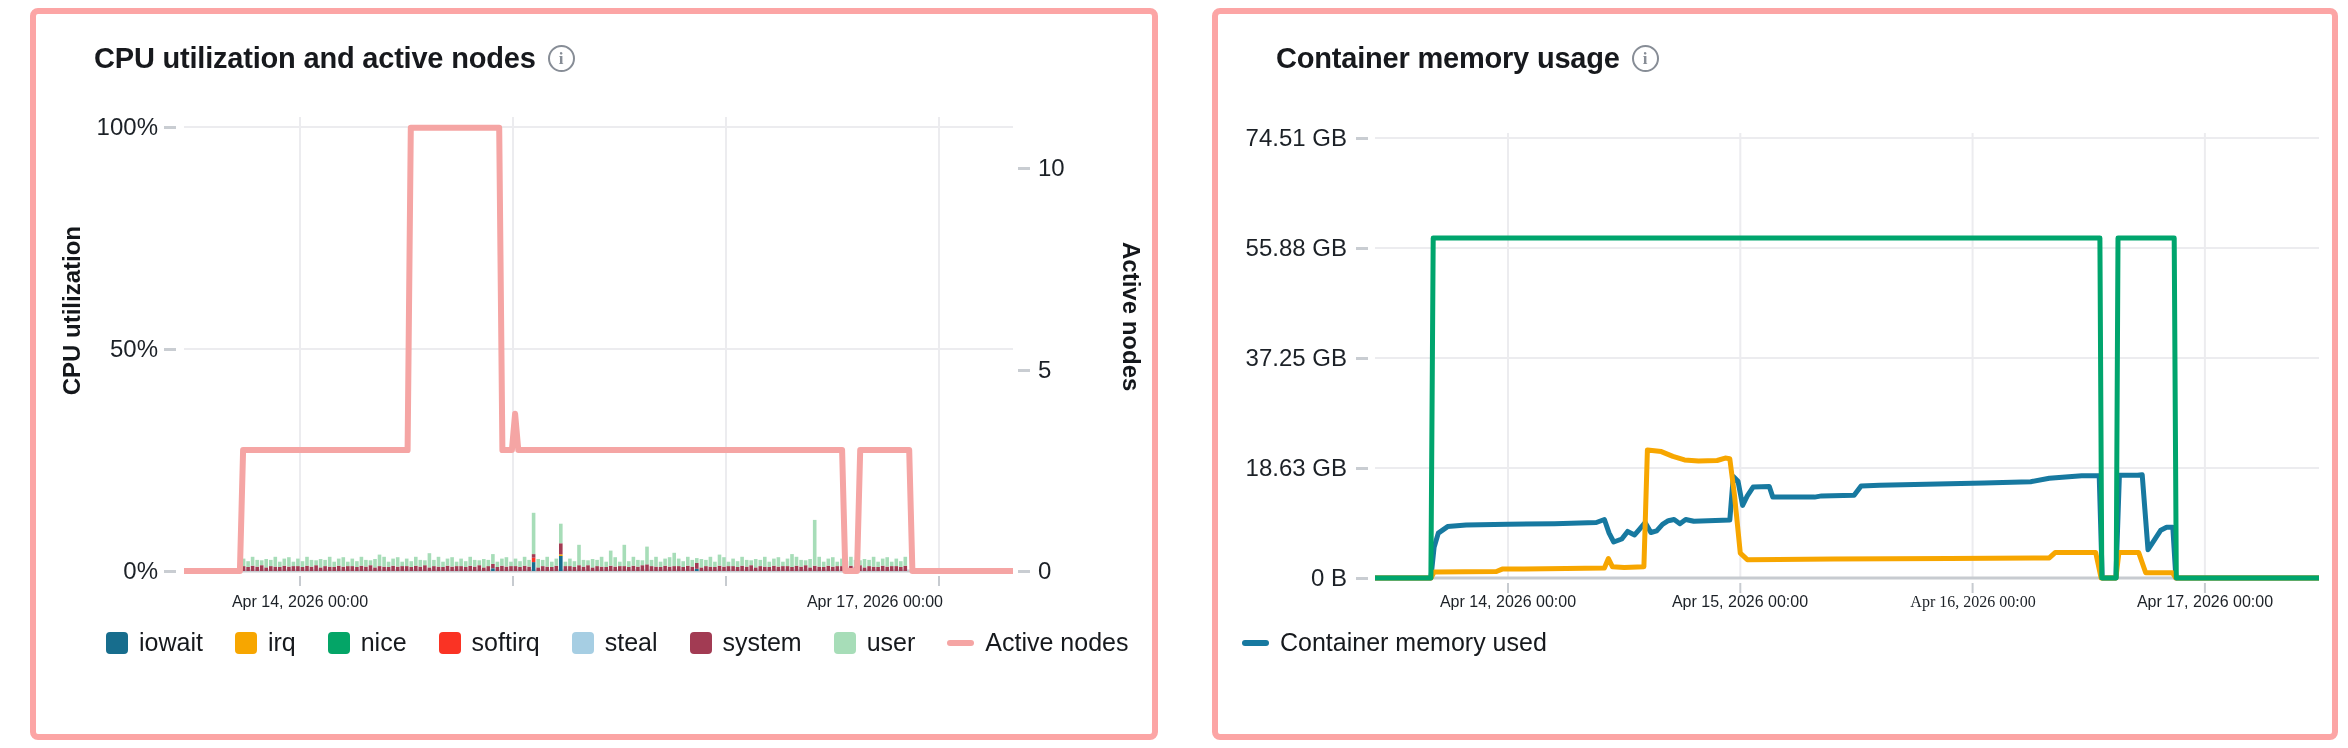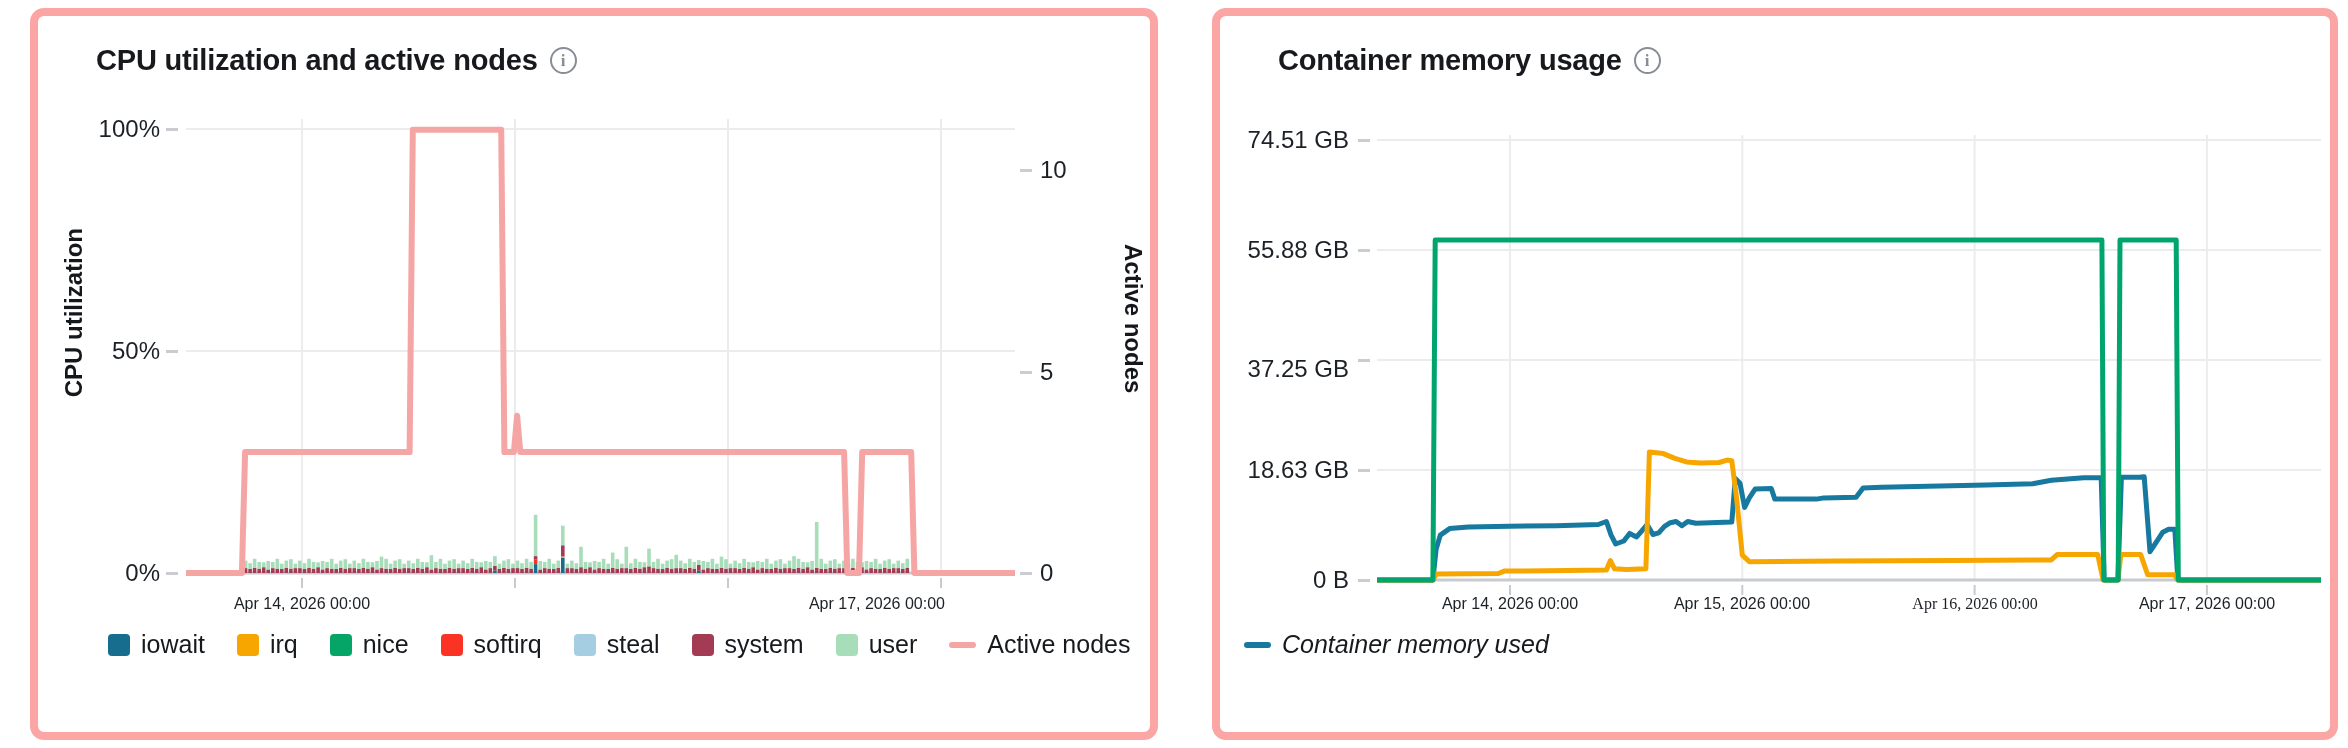--- a/index.html
+++ b/index.html
@@ -1,19 +1,19 @@
 <!DOCTYPE html>
 <html><head>
 <meta charset="utf-8">
 <style>
   * { box-sizing: border-box; margin: 0; padding: 0; }
   html,body { width: 2348px; height: 748px; background:#ffffff; font-family:"Liberation Sans", sans-serif; }
   .card {
     position:absolute; top:8px; height:732px; background:#ffffff;
-    border:8px solid #fca5a5; border-radius:14px;
+    border:6px solid #fca5a5; border-radius:8px;
   }
   #cpu-card { left:30px; width:1128px; }
   #mem-card { left:1212px; width:1126px; }
   .card-title-row { position:absolute; left:58px; top:28px; display:flex; align-items:center; gap:12px; }
   .card-title { font-size:29px; font-weight:700; color:#17191d; letter-spacing:-0.2px; }
   .info-icon {
     width:27px; height:27px; border:2.5px solid #878d96; border-radius:50%;
     color:#878d96; font-size:17px; font-weight:700; display:flex; align-items:center; justify-content:center;
     font-family:"Liberation Serif", serif; line-height:1;
   }
@@ -433,31 +433,31 @@
       <line x1="0" y1="449" x2="944" y2="449" stroke="#c7cbd0" stroke-width="3"></line>
       <line x1="133" y1="454" x2="133" y2="464" stroke="#c7cbd0" stroke-width="2"></line>
       <line x1="365.3" y1="454" x2="365.3" y2="464" stroke="#c7cbd0" stroke-width="2"></line>
       <line x1="597.6" y1="454" x2="597.6" y2="464" stroke="#c7cbd0" stroke-width="2"></line>
       <line x1="829.9000000000001" y1="454" x2="829.9000000000001" y2="464" stroke="#c7cbd0" stroke-width="2"></line>
       <polyline points="0.1,449.0 55.9,449.0 59.1,418.3 63.3,404.1 72.6,397.6 91.2,395.9 133.0,395.3 179.5,394.7 221.3,393.5 229.4,390.5 234.1,404.1 238.7,413.0 246.8,410.0 252.6,402.4 259.6,405.9 264.2,400.6 270.1,393.5 275.9,403.5 281.7,401.8 287.5,395.3 293.3,391.7 299.1,390.5 304.9,394.7 310.7,390.5 318.8,392.3 354.8,391.1 358.3,347.4 363.0,352.2 367.6,376.4 372.3,366.9 378.1,358.1 394.3,357.5 397.8,368.1 439.6,368.1 446.6,366.9 479.1,366.3 486.1,356.9 504.7,356.3 562.8,355.1 609.2,353.9 655.7,352.7 674.3,349.2 690.5,348.0 706.8,346.8 724.2,346.8 727.2,449.0 740.9,449.0 744.4,346.3 762.5,346.3 767.2,345.7 773.0,420.7 778.8,411.8 785.8,401.2 791.6,398.2 797.8,398.2 800.9,449.0 943.7,449.0" fill="none" stroke="#1779a0" stroke-width="5" stroke-linejoin="round" stroke-linecap="round"></polyline>
       <polyline points="0.1,449.0 55.9,449.0 59.1,443.1 121.4,442.5 127.2,440.1 191.1,439.6 229.4,439.0 233.4,429.5 237.5,437.8 249.2,438.4 268.9,437.8 272.4,320.9 286.3,322.6 297.9,327.4 309.5,330.9 323.5,332.1 342.1,331.5 350.2,329.1 354.8,329.7 359.5,366.3 365.3,424.2 372.3,430.7 458.2,430.1 574.4,429.5 674.3,428.9 680.1,423.6 720.7,423.6 726.1,449.0 740.9,449.0 743.9,423.6 763.7,423.6 770.7,443.7 797.4,443.7 800.9,449.0 943.7,449.0" fill="none" stroke="#f7a600" stroke-width="5" stroke-linejoin="round" stroke-linecap="round"></polyline>
       <polyline points="0.1,449.0 55.9,449.0 58.2,108.9 724.9,108.9 726.8,449.0 741.2,449.0 743.0,108.9 799.2,108.9 801.3,449.0 943.7,449.0" fill="none" stroke="#00a56d" stroke-width="5" stroke-linejoin="round" stroke-linecap="round"></polyline>
     </svg>
 
-  <div class="legend-row" id="mem-legend" style="left:24px; top:614px; gap:42px;font-style:italic;">
+  <div class="legend-row" id="mem-legend" style="left:24px; top:614px; gap:42px;">
       <div class="legend-item">
         <span class="legend-swatch-line" style="background: rgb(23, 121, 160);"></span>
         <span class="legend-label">Container memory used</span>
       </div>
     </div>
 <div class="ytick-label right-align" style="left: 0px; width: 129px; top: 110px;">74.51 GB</div>
     <div class="tick-dash-h" style="left: 138px; top: 123px;"></div>
     <div class="ytick-label right-align" style="left: 0px; width: 129px; top: 220px;">55.88 GB</div>
     <div class="tick-dash-h" style="left: 138px; top: 233px;"></div>
-    <div class="ytick-label right-align" style="left: 0px; width: 129px; top: 330px; margin-top: 9px;">37.25 GB</div>
+    <div class="ytick-label right-align" style="left: 0px; width: 129px; top: 330px;">37.25 GB</div>
     <div class="tick-dash-h" style="left: 138px; top: 343px;"></div>
     <div class="ytick-label right-align" style="left: 0px; width: 129px; top: 440px;">18.63 GB</div>
     <div class="tick-dash-h" style="left: 138px; top: 453px;"></div>
     <div class="ytick-label right-align" style="left: 0px; width: 129px; top: 550px;">0 B</div>
     <div class="tick-dash-h" style="left: 138px; top: 563px;"></div>
     <div class="xtick-label" style="left: 290px; top: 579px; transform: translateX(-50%);">Apr 14, 2026 00:00</div>
     <div class="xtick-label" style="left: 522px; top: 579px; transform: translateX(-50%);">Apr 15, 2026 00:00</div>
     <div class="xtick-label" style="left: 755px; top: 579px; transform: translateX(-50%); font-family: Liberation Serif, serif;">Apr 16, 2026 00:00</div>
     <div class="xtick-label" style="left: 987px; top: 579px; transform: translateX(-50%);">Apr 17, 2026 00:00</div>
   </div>

